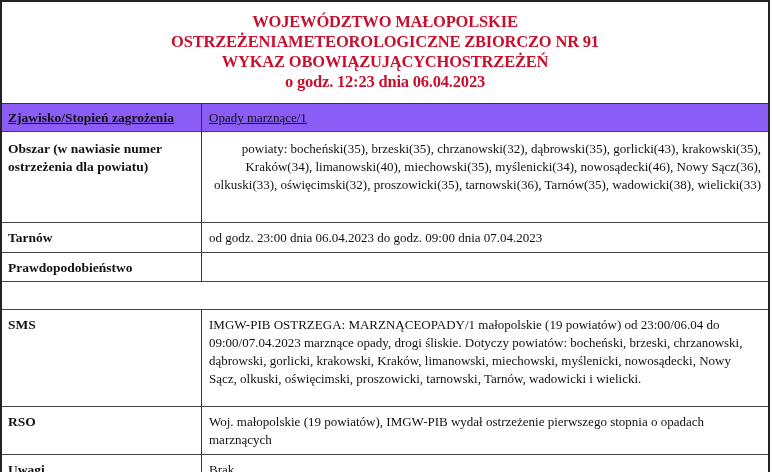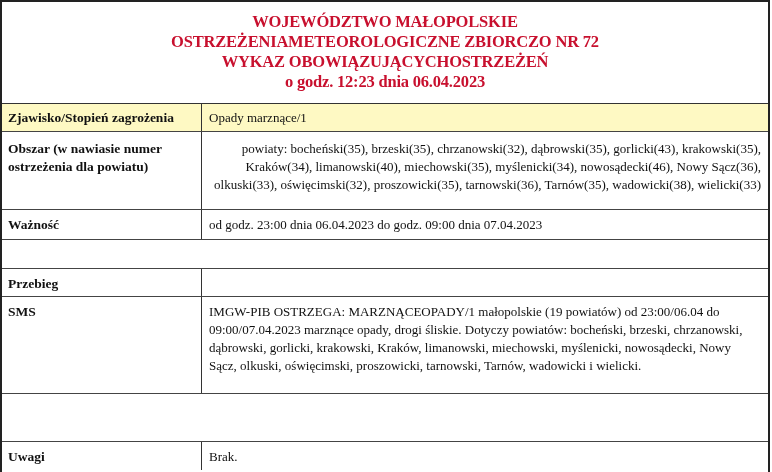--- a/index.html
+++ b/index.html
@@ -1,58 +1,60 @@
 <!DOCTYPE html>
 <html><head>
 <meta charset="utf-8">
 <style>
   html, body { margin:0; padding:0; background:#ffffff; }
   body { width:772px; height:472px; overflow:hidden; font-family:"Liberation Serif", "DejaVu Serif", serif; color:#111; }
   .sheet { position:absolute; left:0; top:0; width:770px; height:472px; border-left:2px solid #222; border-right:2px solid #222; border-top:2px solid #222; box-sizing:border-box; }
   .header { height:102px; border-bottom:1px solid #333; text-align:center; color:#c8102e; font-weight:bold; font-size:16.5px; line-height:20px; padding-top:10px; box-sizing:border-box; letter-spacing:-0.2px; }
   .header div { white-space:nowrap; }
   .row { display:flex; border-bottom:1px solid #444; box-sizing:border-box; }
-  .row.yellow { background:#fef9c3; }
+  .row.yellow { background:#8b5cf6;text-decoration:underline; }
   .label { width:200px; flex:none; border-right:1px solid #333; box-sizing:border-box; font-weight:bold; font-size:13.5px; padding:5px 6px; line-height:18px; }
   .value { flex:1; font-size:13px; padding:5px 7px; line-height:18px; box-sizing:border-box; }
   .r-top .label, .r-top .value { padding-top:6px; }
   .obszar .label { padding-top:8px; }
   .obszar .value { padding-top:8px;text-align:right; }
 </style>
 </head>
 <body>
 
 <div class="sheet">
   <div class="header">
     <div>WOJEWÓDZTWO MAŁOPOLSKIE</div>
-    <div>OSTRZEŻENIAMETEOROLOGICZNE ZBIORCZO NR 72</div>
+    <div>OSTRZEŻENIAMETEOROLOGICZNE ZBIORCZO NR 91</div>
     <div>WYKAZ OBOWIĄZUJĄCYCHOSTRZEŻEŃ</div>
     <div>o godz. 12:23 dnia 06.04.2023</div>
   </div>
 
   <div class="row yellow" style="height:28px">
     <div class="label">Zjawisko/Stopień zagrożenia</div>
     <div class="value">Opady marznące/1</div>
   </div>
-  <div class="row obszar" style="height:78px">
+  <div class="row obszar" style="height:91px">
     <div class="label">Obszar (w nawiasie numer ostrzeżenia dla powiatu)</div>
     <div class="value">powiaty: bocheński(35), brzeski(35), chrzanowski(32), dąbrowski(35), gorlicki(43), krakowski(35), Kraków(34), limanowski(40), miechowski(35), myślenicki(34), nowosądecki(46), Nowy Sącz(36), olkuski(33), oświęcimski(32),  proszowicki(35), tarnowski(36), Tarnów(35), wadowicki(38), wielicki(33)</div>
   </div>
   <div class="row r-top" style="height:30px">
-    <div class="label">Ważność</div>
+    <div class="label">Tarnów</div>
     <div class="value">od godz. 23:00 dnia 06.04.2023 do godz. 09:00 dnia 07.04.2023</div>
   </div>
   <div class="row r-top" style="height:29px">
+    <div class="label">Prawdopodobieństwo</div>
   </div>
   <div class="row r-top" style="height:28px">
-    <div class="label">Przebieg</div>
   </div>
   <div class="row r-top" style="height:97px">
     <div class="label">SMS</div>
     <div class="value">IMGW-PIB OSTRZEGA: MARZNĄCEOPADY/1 małopolskie (19 powiatów) od 23:00/06.04 do 09:00/07.04.2023 marznące opady, drogi śliskie.  Dotyczy powiatów: bocheński, brzeski, chrzanowski, dąbrowski, gorlicki, krakowski, Kraków, limanowski, miechowski, myślenicki, nowosądecki, Nowy Sącz, olkuski, oświęcimski,  proszowicki, tarnowski, Tarnów, wadowicki i wielicki.</div>
   </div>
   <div class="row r-top" style="height:48px">
+    <div class="label">RSO</div>
+    <div class="value">Woj. małopolskie (19 powiatów), IMGW-PIB wydał ostrzeżenie pierwszego stopnia o opadach marznących</div>
   </div>
   <div class="row r-top" style="height:28px;border-bottom:none">
     <div class="label">Uwagi</div>
     <div class="value">Brak.</div>
   </div>
 </div>
 
 </body></html>

